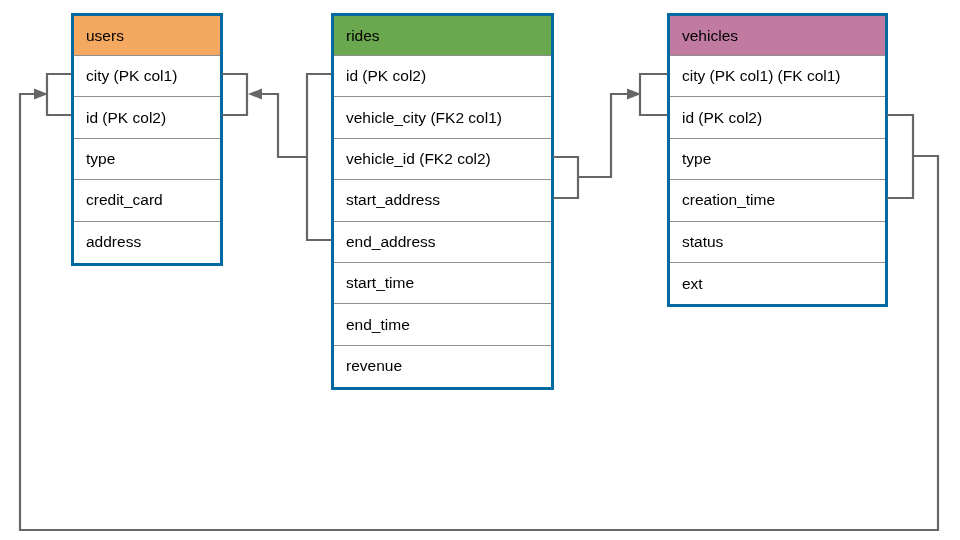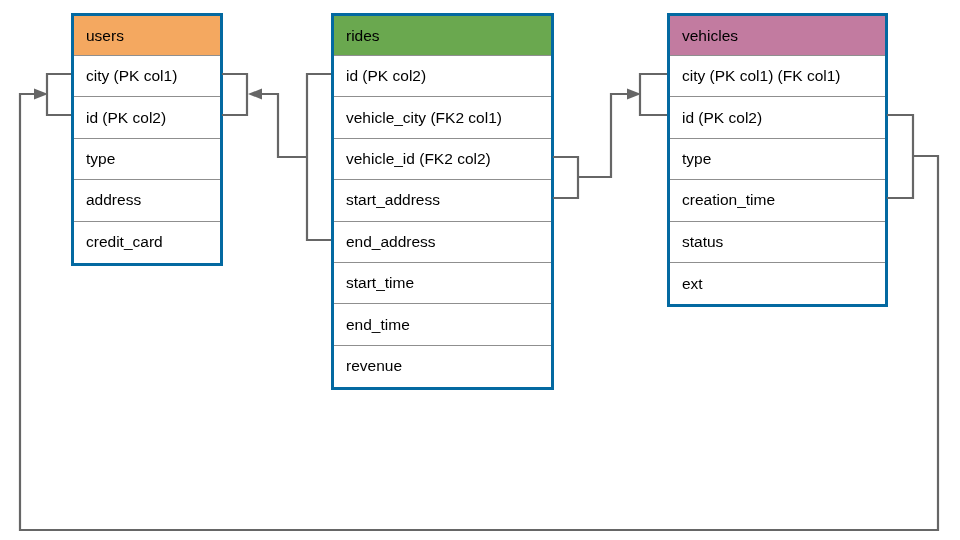--- a/index.html
+++ b/index.html
@@ -35,22 +35,22 @@
 </head>
 <body>
 
 <div class="canvas">
 
   <div class="table" id="t-users">
     <div class="thead" style="background-color: rgb(244, 168, 96);">users</div>
     <div class="trow">city (PK col1)</div>
     <div class="trow">id (PK col2)</div>
     <div class="trow">type</div>
+    <div class="trow">credit_card</div>
     <div class="trow">address</div>
-    <div class="trow">credit_card</div>
   </div>
 
   <div class="table" id="t-rides">
     <div class="thead" style="background-color: rgb(106, 168, 79);">rides</div>
     <div class="trow">id (PK col2)</div>
     <div class="trow">vehicle_city (FK2 col1)</div>
     <div class="trow">vehicle_id (FK2 col2)</div>
     <div class="trow">start_address</div>
     <div class="trow">end_address</div>
     <div class="trow">start_time</div>

